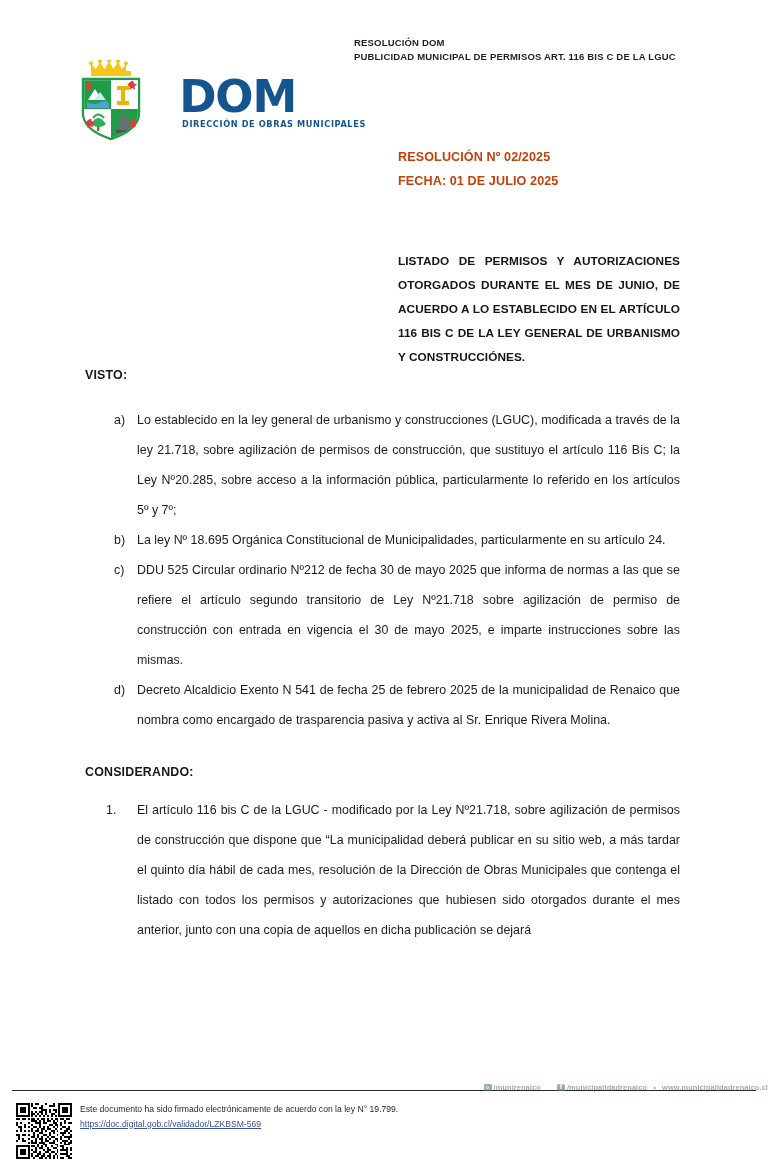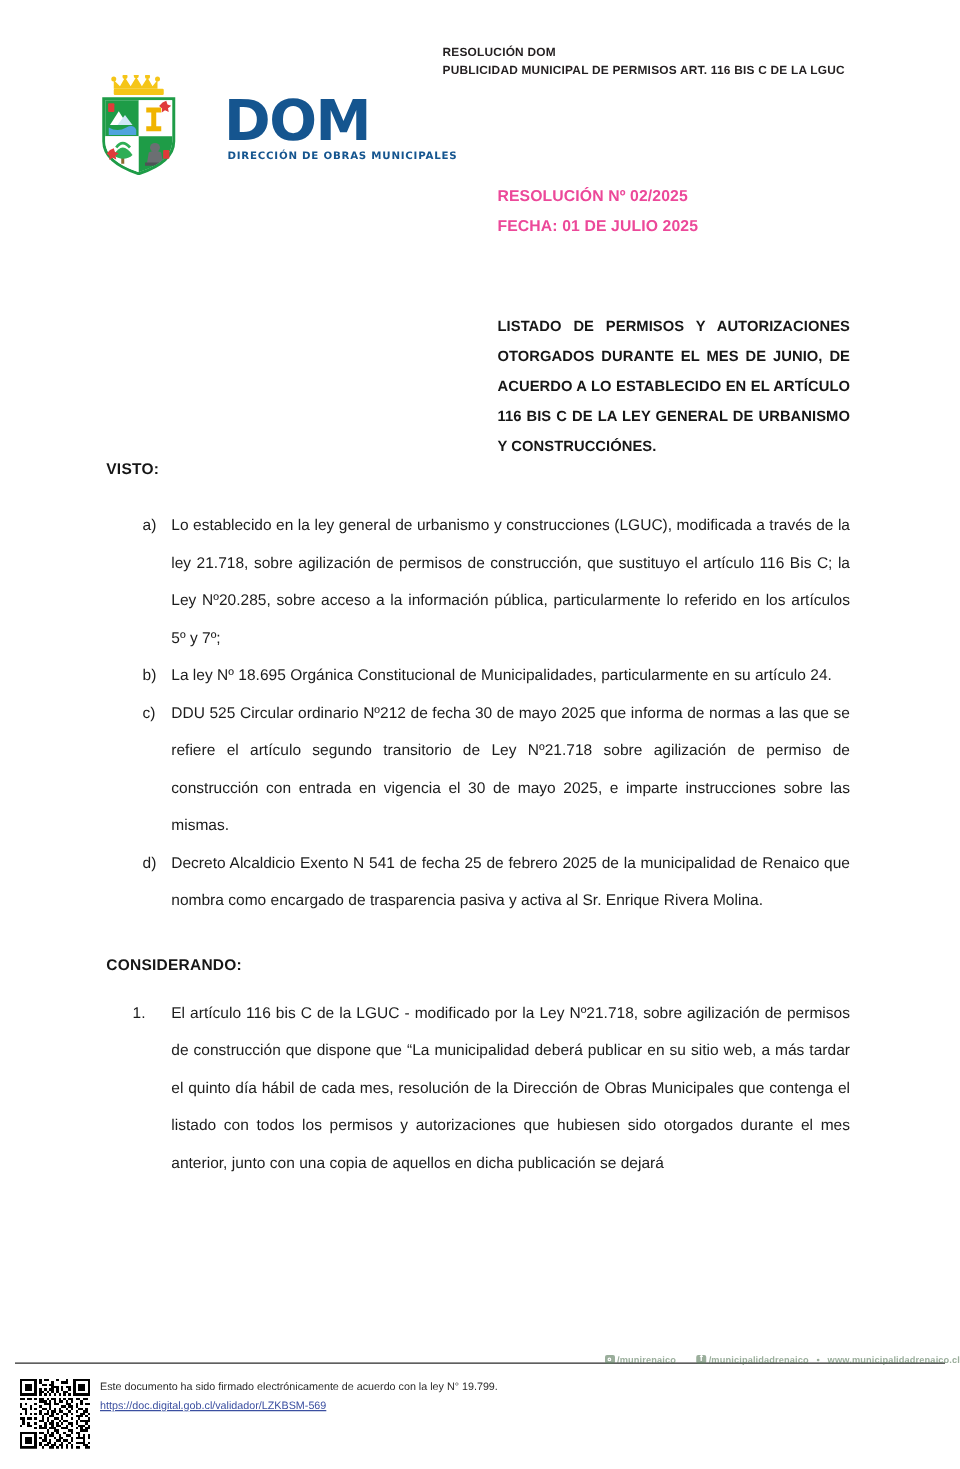--- a/index.html
+++ b/index.html
@@ -73,21 +73,21 @@
   
   #resolution-meta {
     position: absolute;
     left: 398px;
     top: 145px;
     width: 282px;
     font-size: 12.6px;
     font-weight: 700;
     line-height: 24px;
     letter-spacing: 0.1px;
-    color: #ec4899;
+    color: #c2410c;
   }
   #resolution-summary {
     position: absolute;
     left: 398px;
     top: 237px;
     width: 282px;
     font-size: 11.8px;
     font-weight: 700;
     line-height: 24px;
     letter-spacing: 0.05px;

